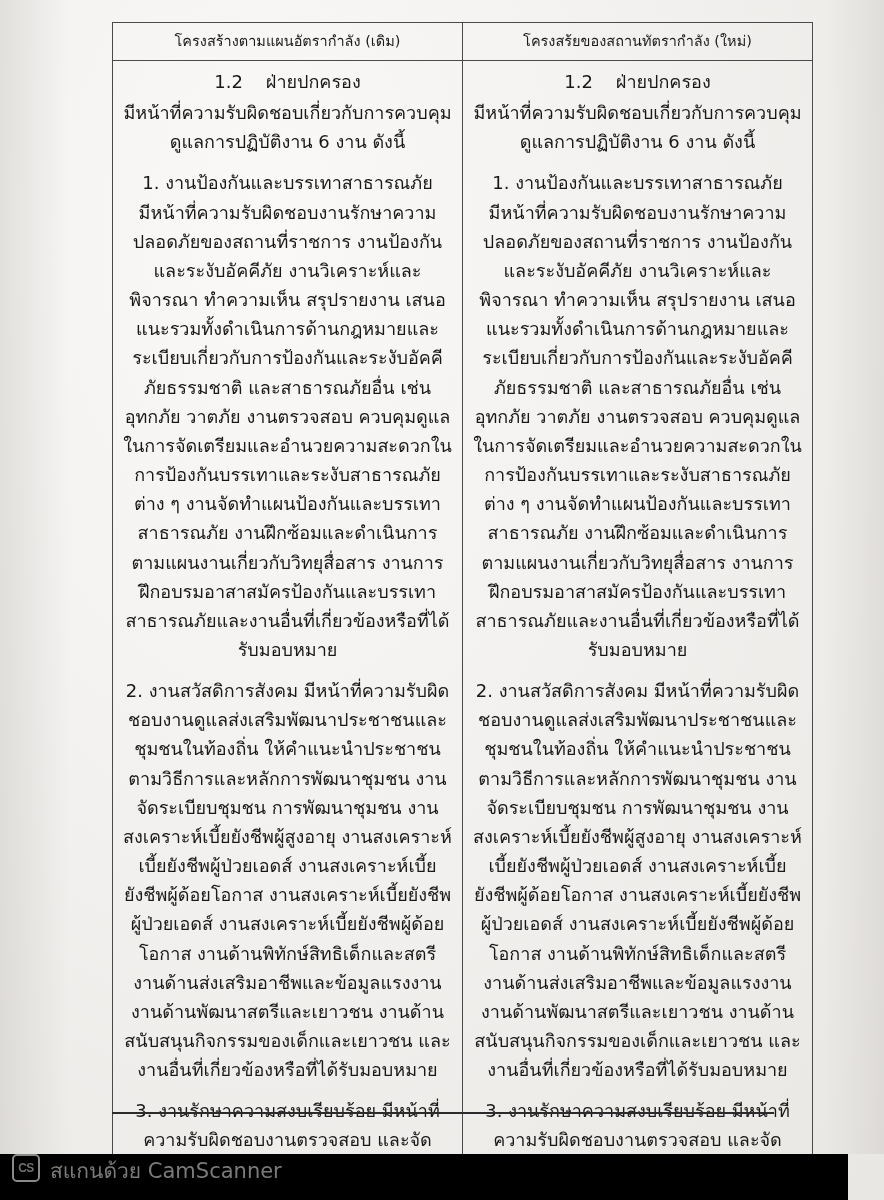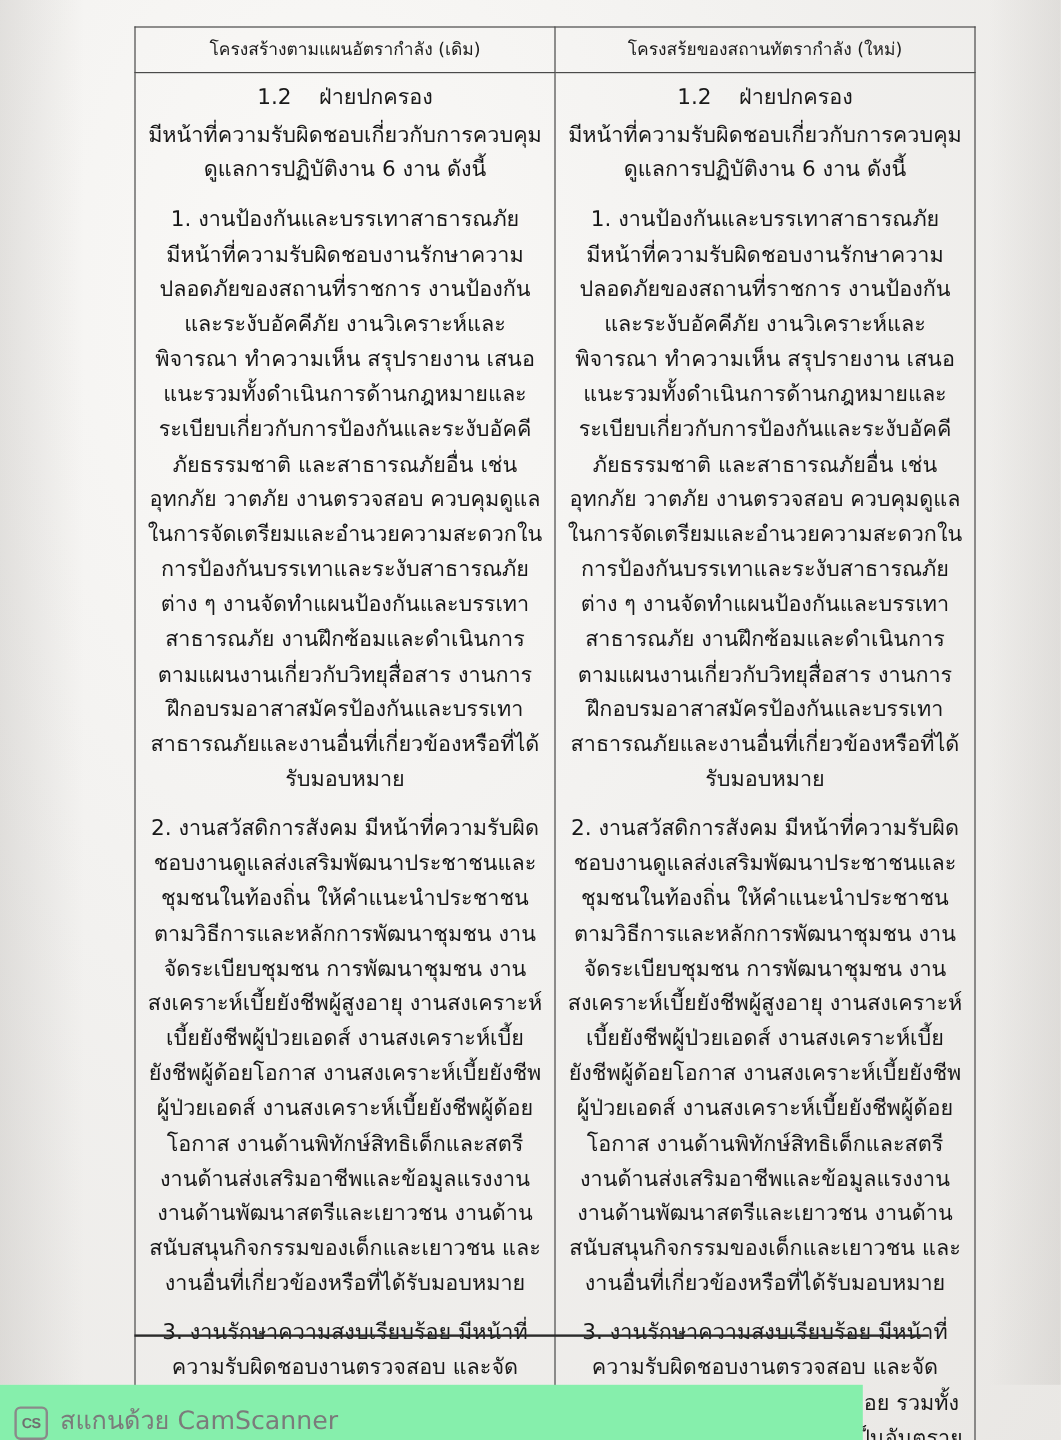--- a/index.html
+++ b/index.html
@@ -80,25 +80,25 @@
     width: 680px;
     font-size: 12.6px;
     color: #141414;
     letter-spacing: 0.1px;
     white-space: nowrap;
   }
   .scanner-bar {
     position: absolute;
     left: 0;
     bottom: 0;
-    width: 719px;
+    width: 848px;
     height: 46px;
-    background: #86efac;
+    background: #000000;
     display: flex;
-    align-items: flex-end;
+    align-items: flex-start;
     padding-left: 12px;
     box-sizing: border-box;
   }
   .cs-badge {
     width: 24px;
     height: 24px;
     border: 2px solid #8a8a8a;
     border-radius: 5px;
     color: #6f6f6f;
     font-size: 12px;

